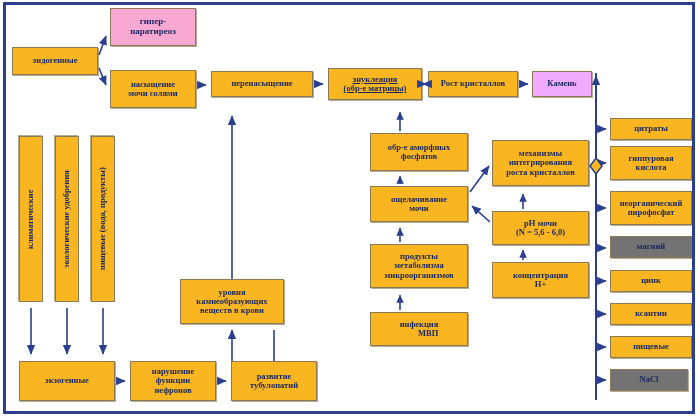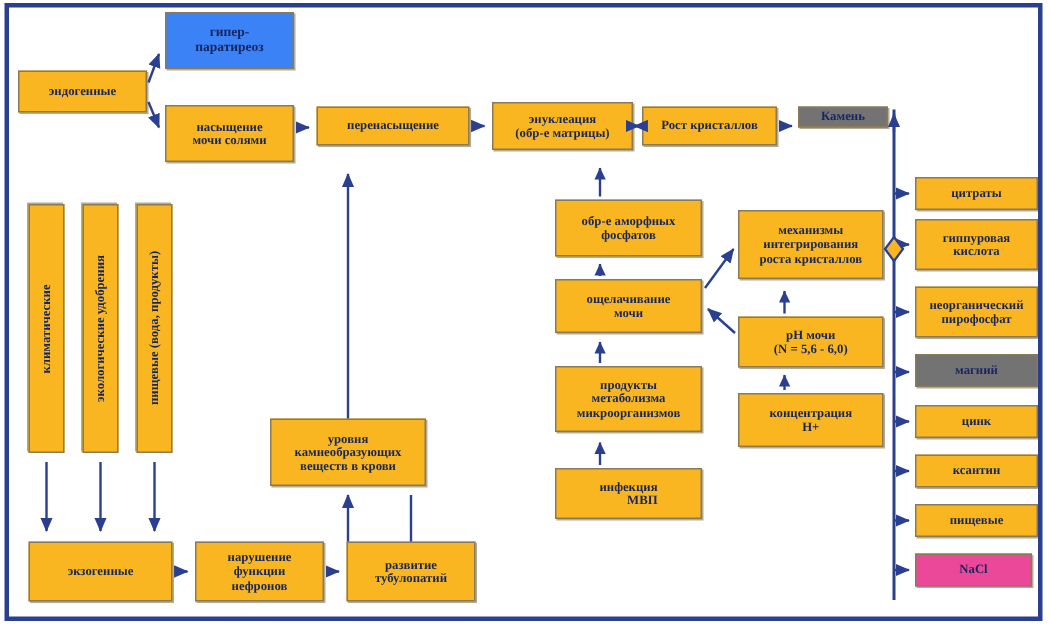--- a/index.html
+++ b/index.html
@@ -53,36 +53,36 @@
   }
 </style>
 </head>
 <body>
 
 <div id="canvas">
 
   <div class="node" style="left: 12px; top: 47px; width: 86px; height: 28px; font-size: 8.5px; background: rgb(249, 182, 32); border-color: rgb(138, 122, 85); color: rgb(23, 38, 94);">
       <div>эндогенные</div>
     </div>
-    <div class="node" style="left: 110px; top: 8px; width: 86px; height: 38px; font-size: 9px; background: #3b82f6; border-color: rgb(138, 122, 85); color: rgb(23, 38, 94);">
+    <div class="node" style="left: 110px; top: 8px; width: 86px; height: 38px; font-size: 9px; background: #f9a8d4; border-color: rgb(138, 122, 85); color: rgb(23, 38, 94);">
       <div>гипер-<br>паратиреоз</div>
     </div>
     <div class="node" style="left: 110px; top: 70px; width: 86px; height: 38px; font-size: 8.5px; background: rgb(249, 182, 32); border-color: rgb(138, 122, 85); color: rgb(23, 38, 94);">
       <div>насыщение<br>мочи солями</div>
     </div>
     <div class="node" style="left: 211px; top: 71px; width: 102px; height: 26px; font-size: 8.5px; background: rgb(249, 182, 32); border-color: rgb(138, 122, 85); color: rgb(23, 38, 94);">
       <div>перенасыщение</div>
     </div>
-    <div class="node" style="left: 328px; top: 68px; width: 94px; height: 32px; font-size: 8.5px; background: rgb(249, 182, 32); border-color: rgb(138, 122, 85); color: rgb(23, 38, 94);">
+    <div class="node" style="left: 328px; top: 68px; width: 94px; height: 32px; font-size: 8.5px; background: rgb(249, 182, 32); border-color: rgb(138, 122, 85); color: rgb(23, 38, 94); text-decoration: underline;">
       <div>энуклеация<br>(обр-е матрицы)</div>
     </div>
     <div class="node" style="left: 428px; top: 71px; width: 90px; height: 26px; font-size: 8.5px; background: rgb(249, 182, 32); border-color: rgb(138, 122, 85); color: rgb(23, 38, 94);">
       <div>Рост кристаллов</div>
     </div>
-    <div class="node" style="left: 532px; top: 71px; width: 60px; height: 14px; font-size: 8.5px; background: #737373; border-color: rgb(138, 122, 85); color: rgb(23, 38, 94);">
+    <div class="node" style="left: 532px; top: 71px; width: 60px; height: 26px; font-size: 8.5px; background: #f0abfc; border-color: rgb(138, 122, 85); color: rgb(23, 38, 94);">
       <div>Камень</div>
     </div>
     <div class="node vert" style="left: 19px; top: 136px; width: 24px; height: 166px; font-size: 8.5px; background: rgb(249, 182, 32); border-color: rgb(138, 122, 85); color: rgb(23, 38, 94);">
       <div>климатические</div>
     </div>
     <div class="node vert" style="left: 55px; top: 136px; width: 24px; height: 166px; font-size: 8.5px; background: rgb(249, 182, 32); border-color: rgb(138, 122, 85); color: rgb(23, 38, 94);">
       <div>экологические удобрения</div>
     </div>
     <div class="node vert" style="left: 91px; top: 136px; width: 24px; height: 166px; font-size: 8.5px; background: rgb(249, 182, 32); border-color: rgb(138, 122, 85); color: rgb(23, 38, 94);">
       <div>пищевые (вода, продукты)</div>
@@ -134,21 +134,21 @@
     </div>
     <div class="node" style="left: 610px; top: 270px; width: 82px; height: 22px; font-size: 8.5px; background: rgb(249, 182, 32); border-color: rgb(138, 122, 85); color: rgb(23, 38, 94);">
       <div>цинк</div>
     </div>
     <div class="node" style="left: 610px; top: 303px; width: 82px; height: 22px; font-size: 8.5px; background: rgb(249, 182, 32); border-color: rgb(138, 122, 85); color: rgb(23, 38, 94);">
       <div>ксантин</div>
     </div>
     <div class="node" style="left: 610px; top: 336px; width: 82px; height: 22px; font-size: 8.5px; background: rgb(249, 182, 32); border-color: rgb(138, 122, 85); color: rgb(23, 38, 94);">
       <div>пищевые</div>
     </div>
-    <div class="node" style="left: 610px; top: 369px; width: 78px; height: 22px; font-size: 8.5px; background: #ec4899; border-color: rgb(138, 122, 85); color: rgb(23, 38, 94);">
+    <div class="node" style="left: 610px; top: 369px; width: 78px; height: 22px; font-size: 8.5px; background: #737373; border-color: rgb(138, 122, 85); color: rgb(23, 38, 94);">
       <div>NaCl</div>
     </div>
     <svg class="links" viewBox="0 0 700 418">
     <defs>
       <marker id="ah" markerWidth="7" markerHeight="7" refX="5.6" refY="3" orient="auto">
         <path d="M0,0.4 L6,3 L0,5.6 Z" fill="#2a3f8f"></path>
       </marker>
       <marker id="ahs" markerWidth="6" markerHeight="6" refX="4.8" refY="2.6" orient="auto">
         <path d="M0,0.3 L5,2.6 L0,5 Z" fill="#2a3f8f"></path>
       </marker>

